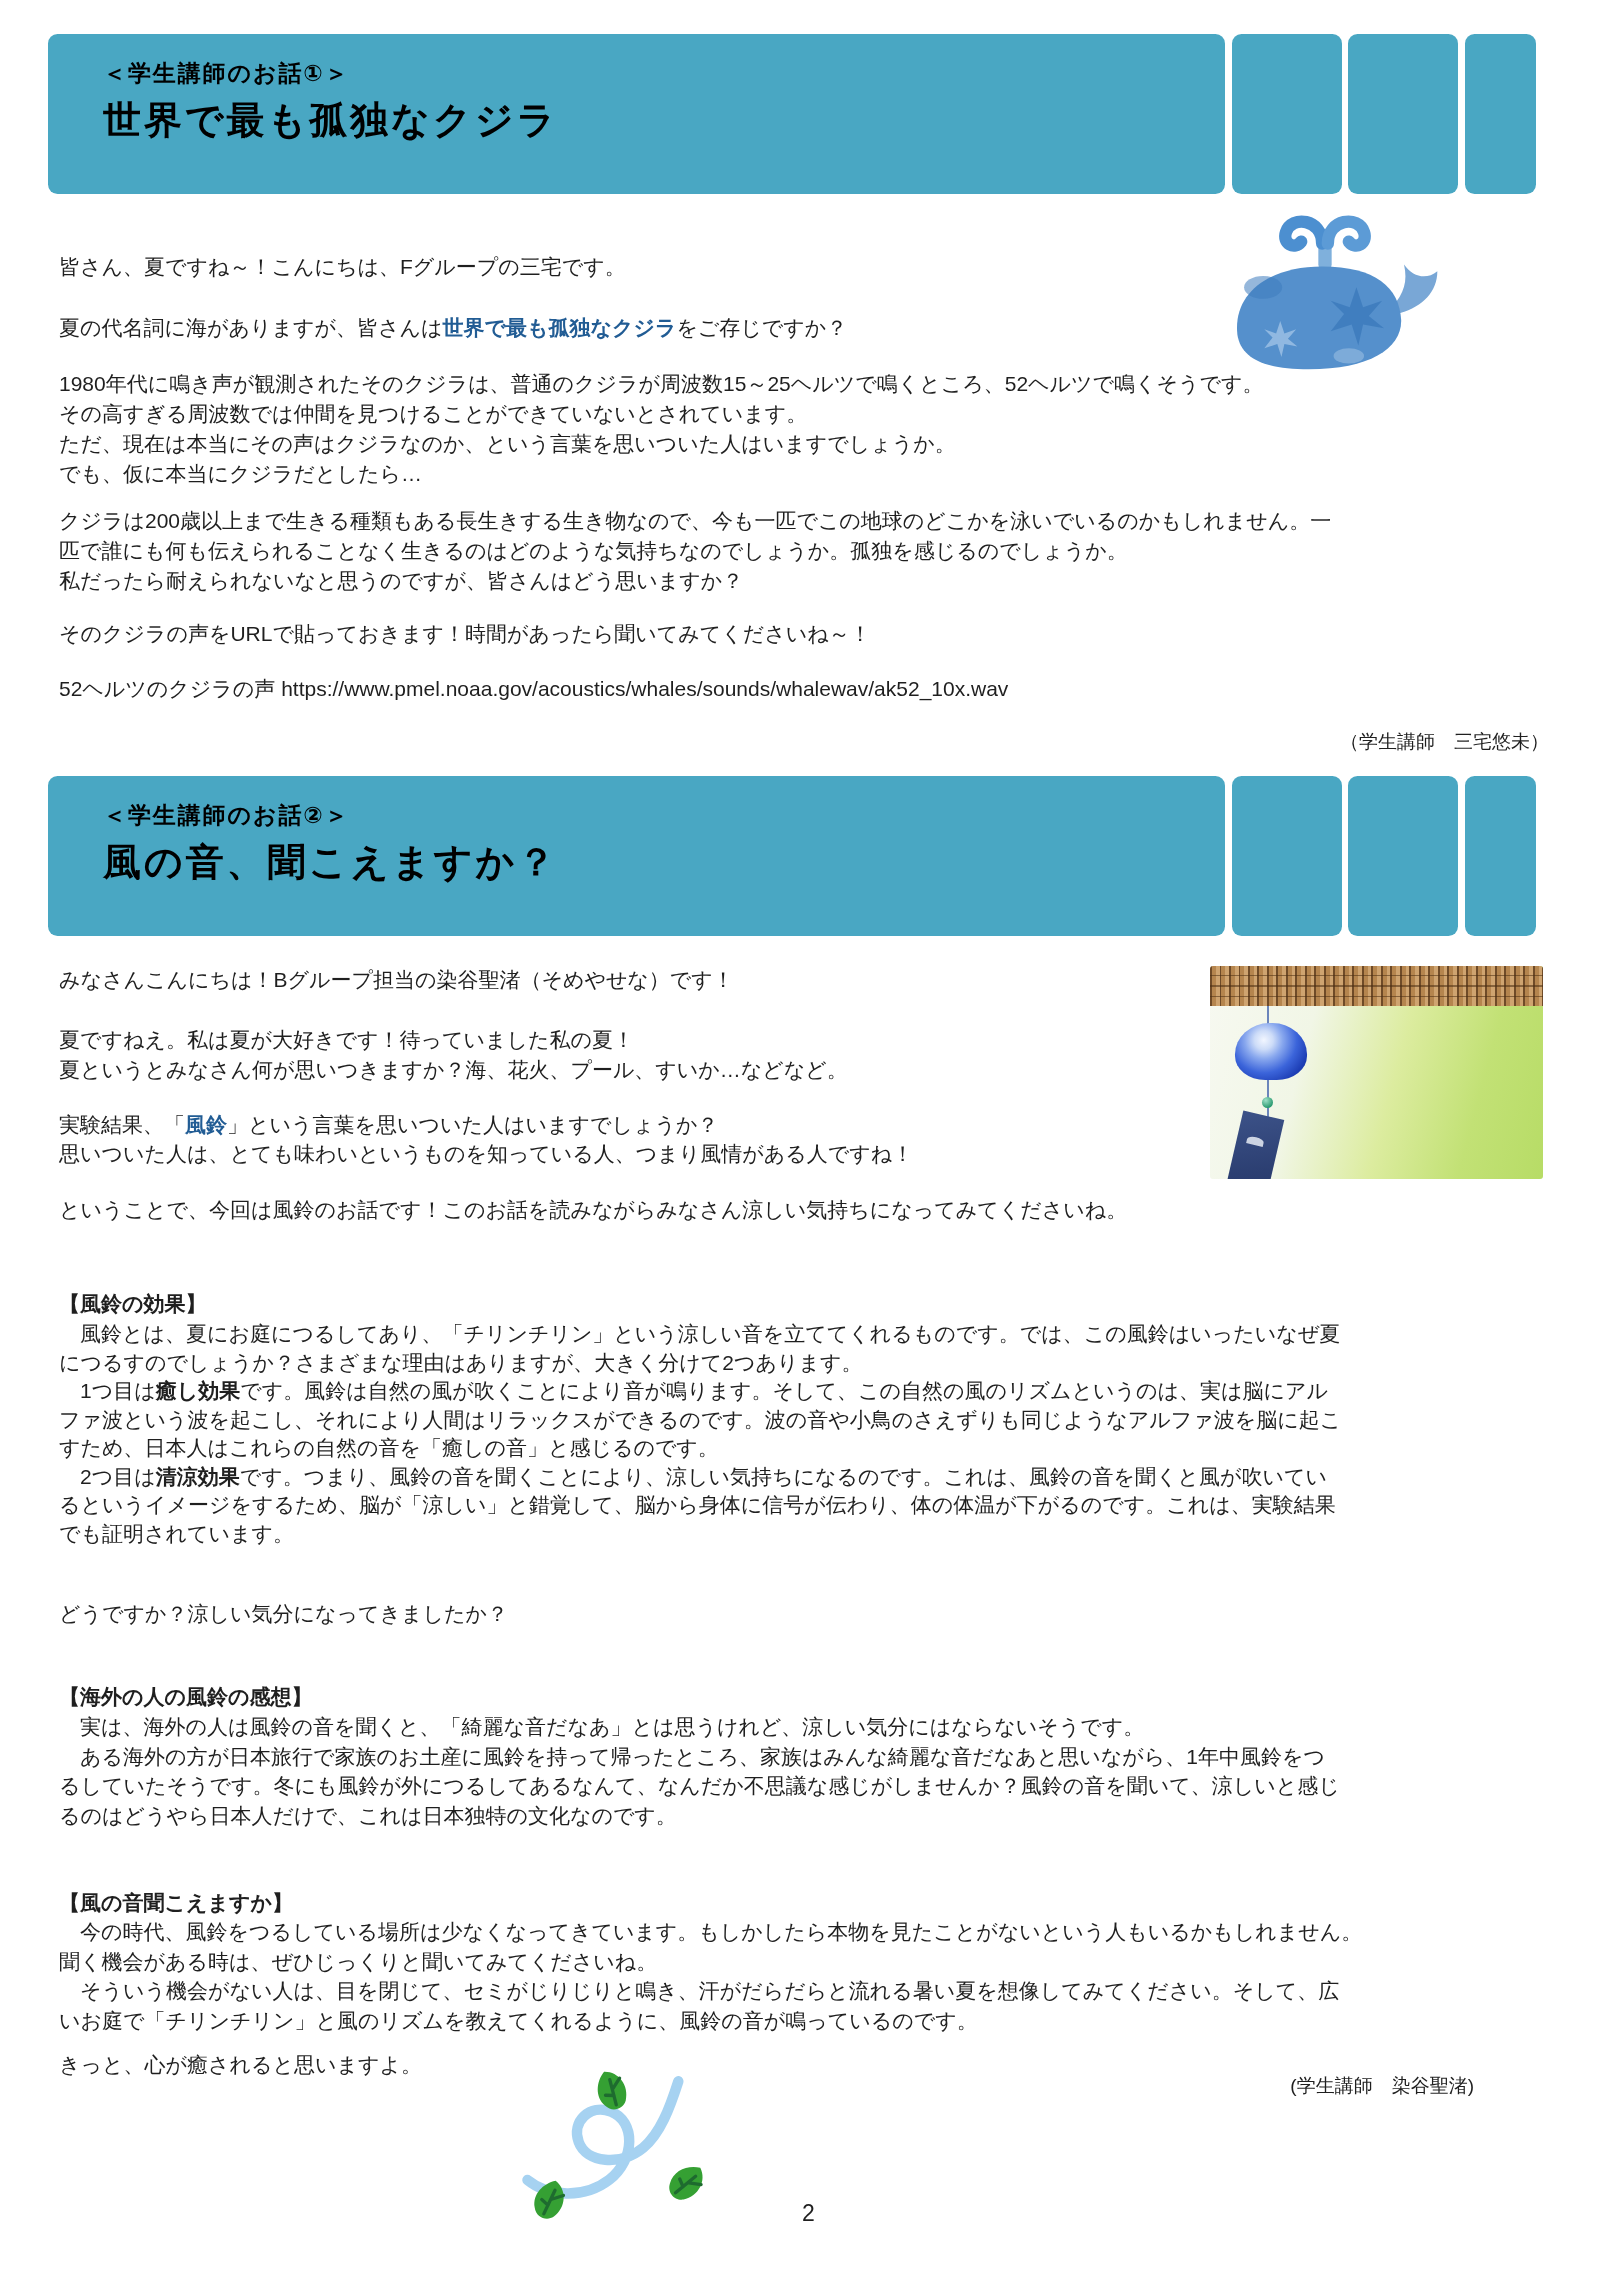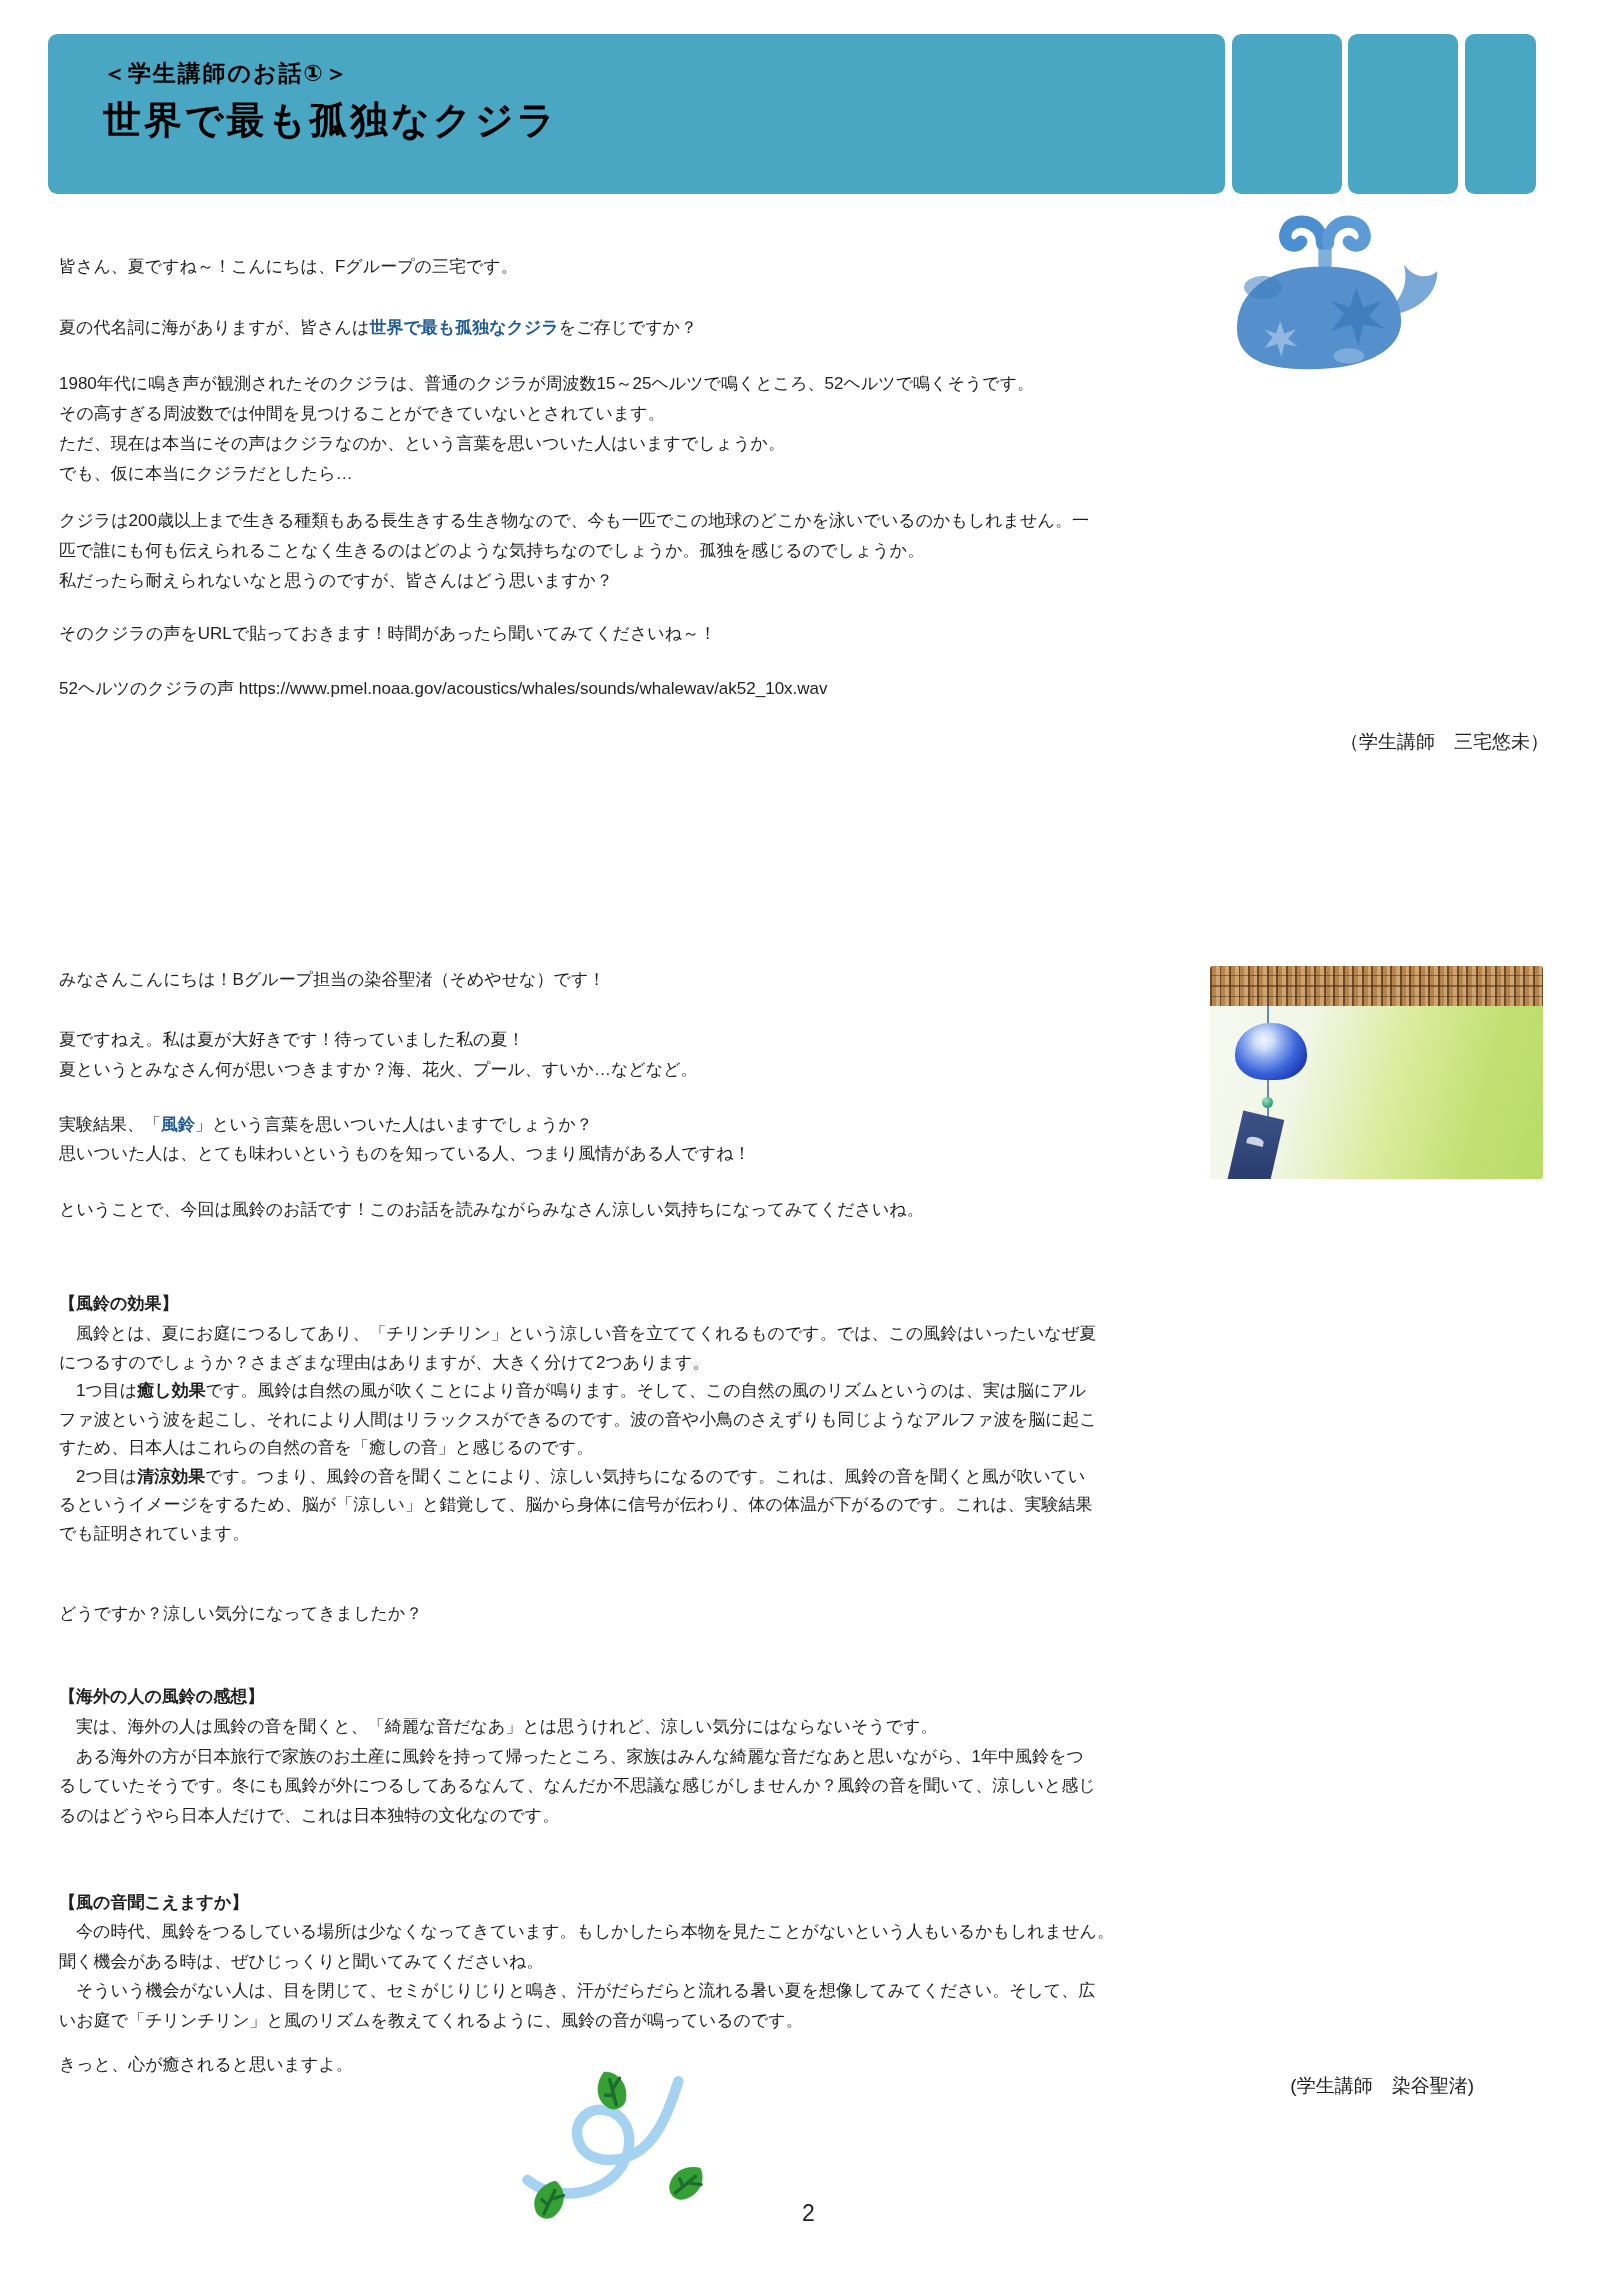--- a/index.html
+++ b/index.html
@@ -19,21 +19,21 @@
     box-sizing:border-box;padding:25px 0 0 55px;color:#000;
   }
   .band-block{background:var(--header-band);border-radius:9.5px;height:160px;}
   .band-block.b1{width:110px}
   .band-block.b2{width:110px}
   .band-block.b3{width:71px}
   .band-title1{font-size:23px;font-weight:bold;letter-spacing:1.9px;line-height:1.3;}
   .band-title2{font-size:38px;font-weight:bold;letter-spacing:2.9px;margin-top:5.7px;}
   
   .para{
-    position:absolute;left:59px;font-size:17px;line-height:27px;white-space:pre;
+    position:absolute;left:59px;font-size:21px;line-height:27px;white-space:pre;
   }
   .lh32{line-height:30px;}
   .lh30{line-height:28.5px;}
   .lh31{line-height:29.5px;}
   .heading{font-weight:bold;}
   .b{font-weight:bold;}
   .hl{color:var(--highlight-blue);font-weight:bold;}
   .sig{position:absolute;font-size:19px;white-space:pre;}
   
   .whale{position:absolute;left:1206px;top:194px;width:238px;height:181px;}
@@ -118,20 +118,29 @@
   <div class="para lh32" style="top:506px">クジラは200歳以上まで生きる種類もある長生きする生き物なので、今も一匹でこの地球のどこかを泳いでいるのかもしれません。一
 匹で誰にも何も伝えられることなく生きるのはどのような気持ちなのでしょうか。孤独を感じるのでしょうか。
 私だったら耐えられないなと思うのですが、皆さんはどう思いますか？</div>
 
   <div class="para" style="top:620px">そのクジラの声をURLで貼っておきます！時間があったら聞いてみてくださいね～！</div>
 
   <div class="para" style="top:675px"><span>52ヘルツのクジラの声</span><span> </span><span>https://www.pmel.noaa.gov/acoustics/whales/sounds/whalewav/ak52_10x.wav</span></div>
 
   <div class="sig" style="top:729px;right:68px">（学生講師　三宅悠未）</div>
 
+  <div class="band" style="top:776px">
+    <div class="band-main">
+      <div class="band-title1">＜学生講師のお話②＞</div>
+      <div class="band-title2">風の音、聞こえますか？</div>
+    </div>
+    <div class="band-block b1"></div>
+    <div class="band-block b2"></div>
+    <div class="band-block b3"></div>
+  </div>
 
   <div class="furin">
     <div class="furin-string"></div>
     <div class="furin-bell"></div>
     <div class="furin-bead"></div>
     <div class="furin-tanzaku"></div>
     <div class="furin-blind"></div>
   </div>
 
   <div class="para" style="top:966px">みなさんこんにちは！Bグループ担当の染谷聖渚（そめやせな）です！</div>

